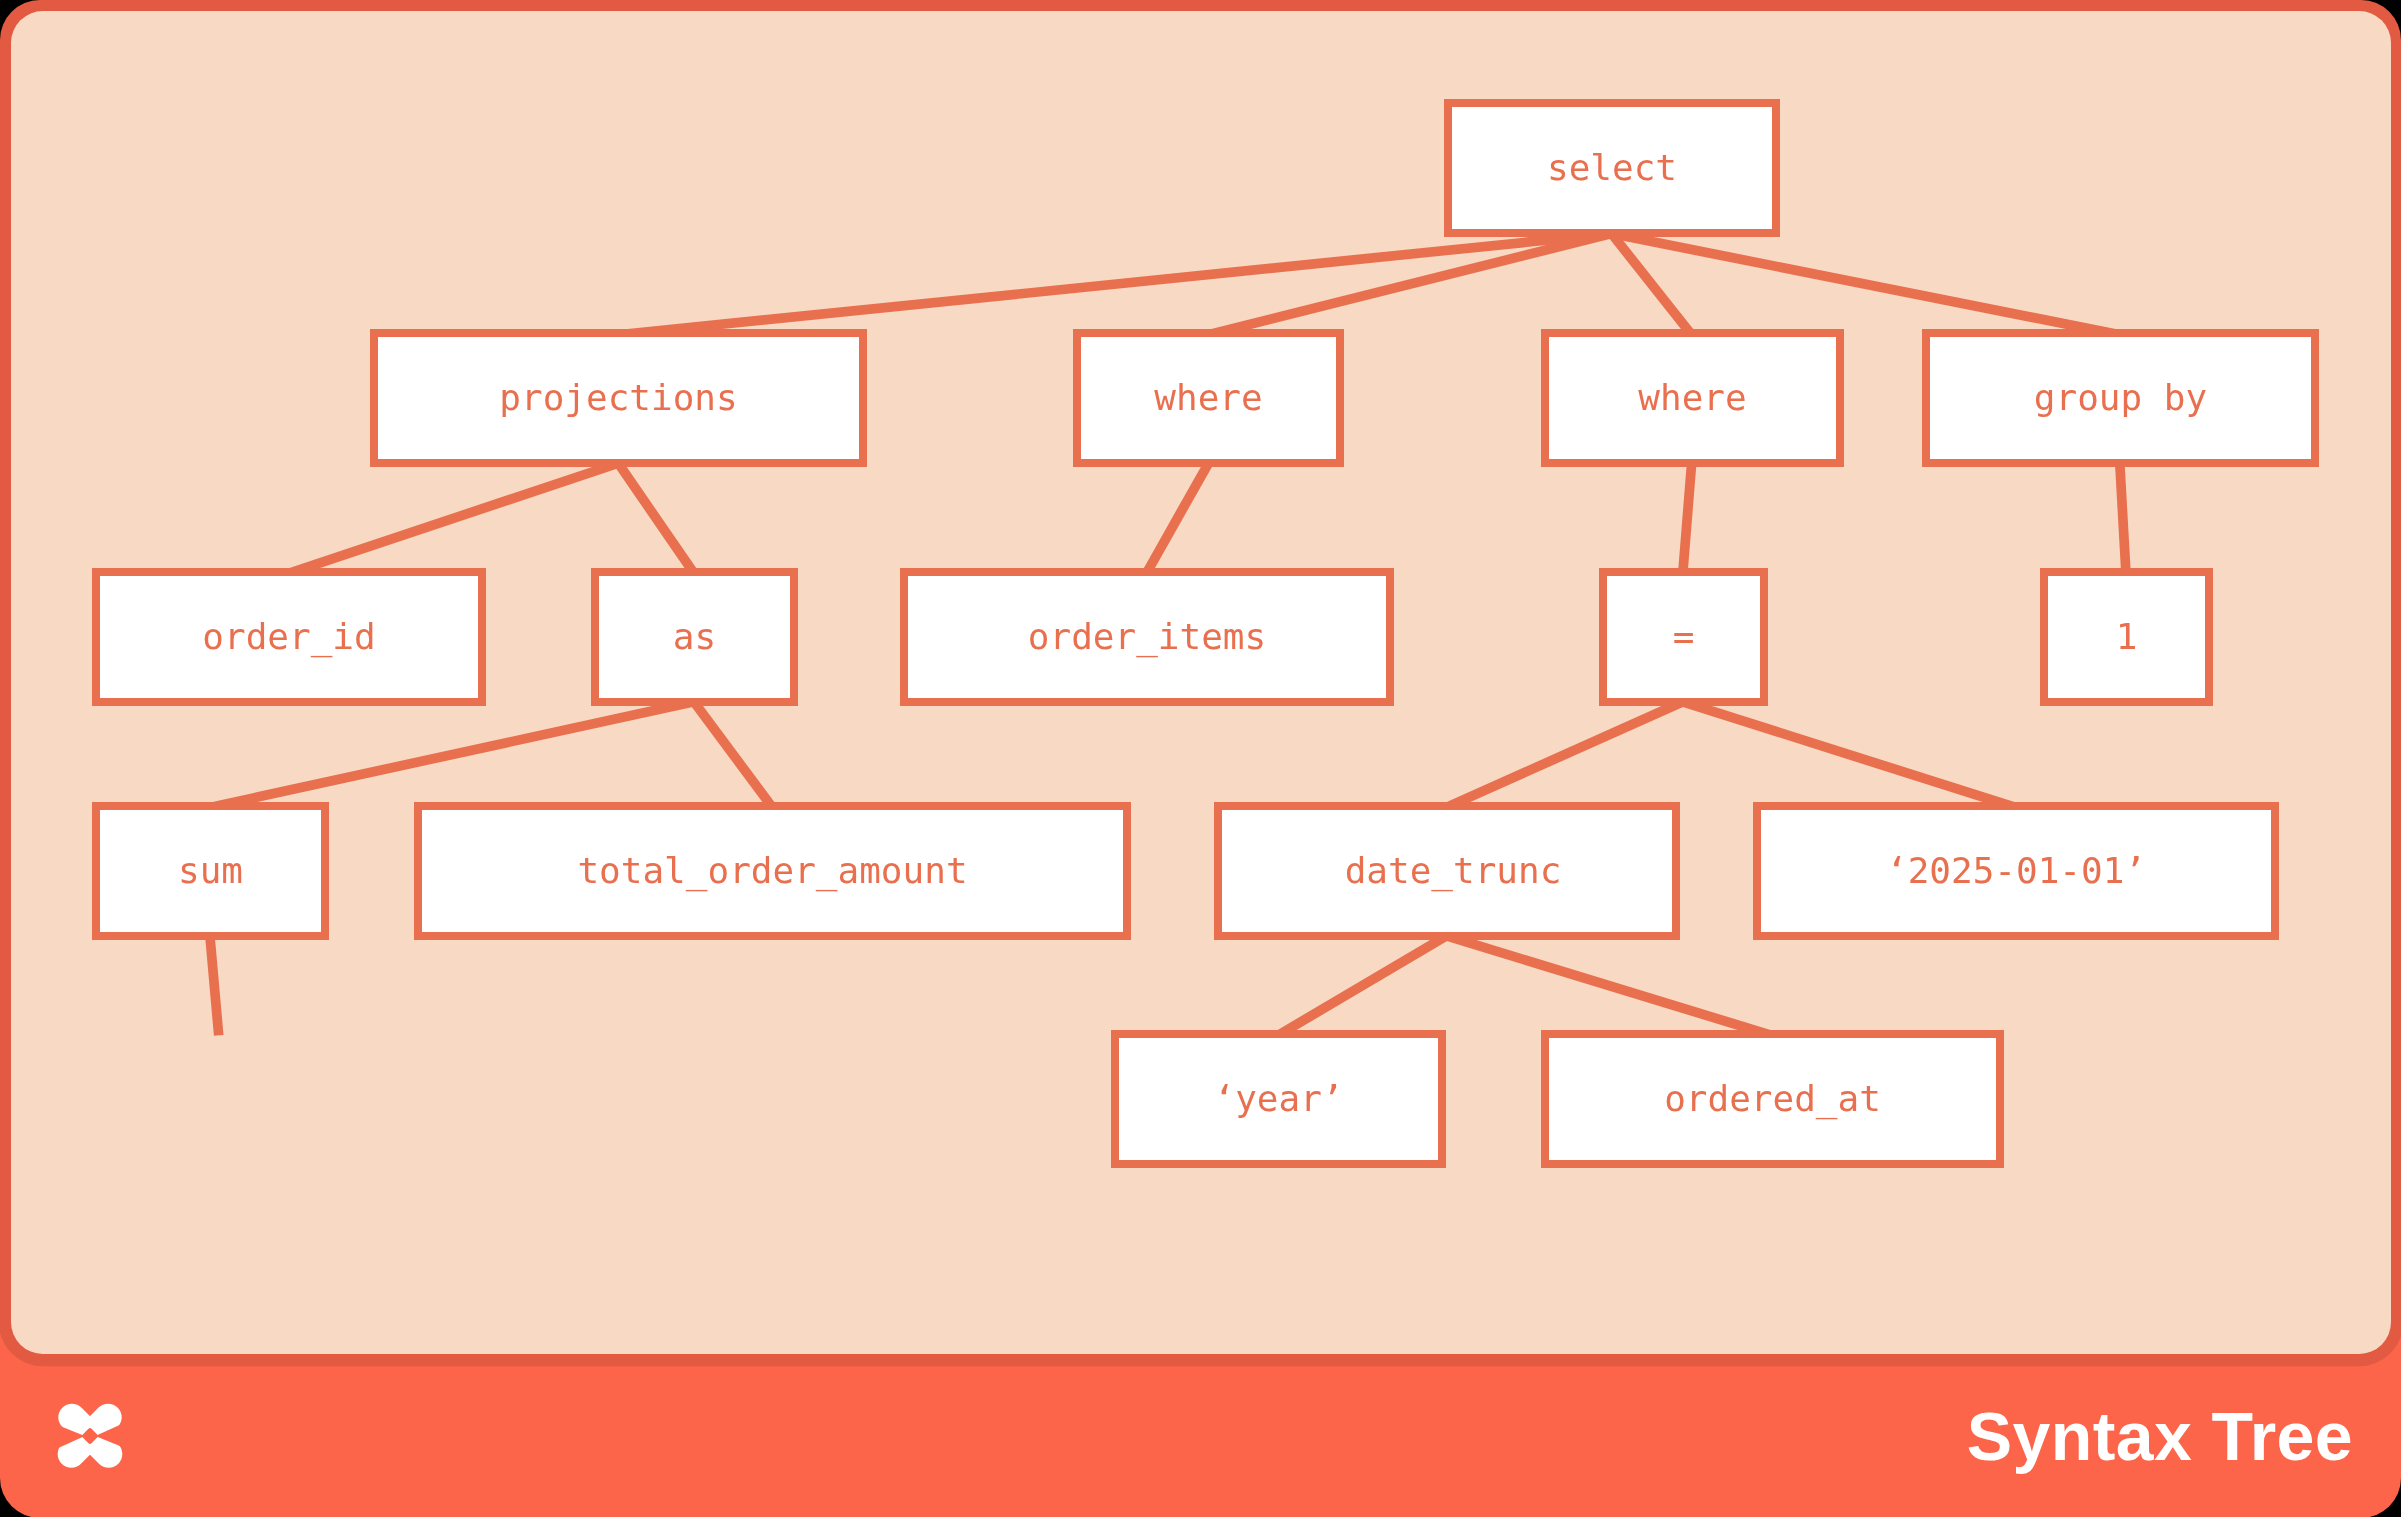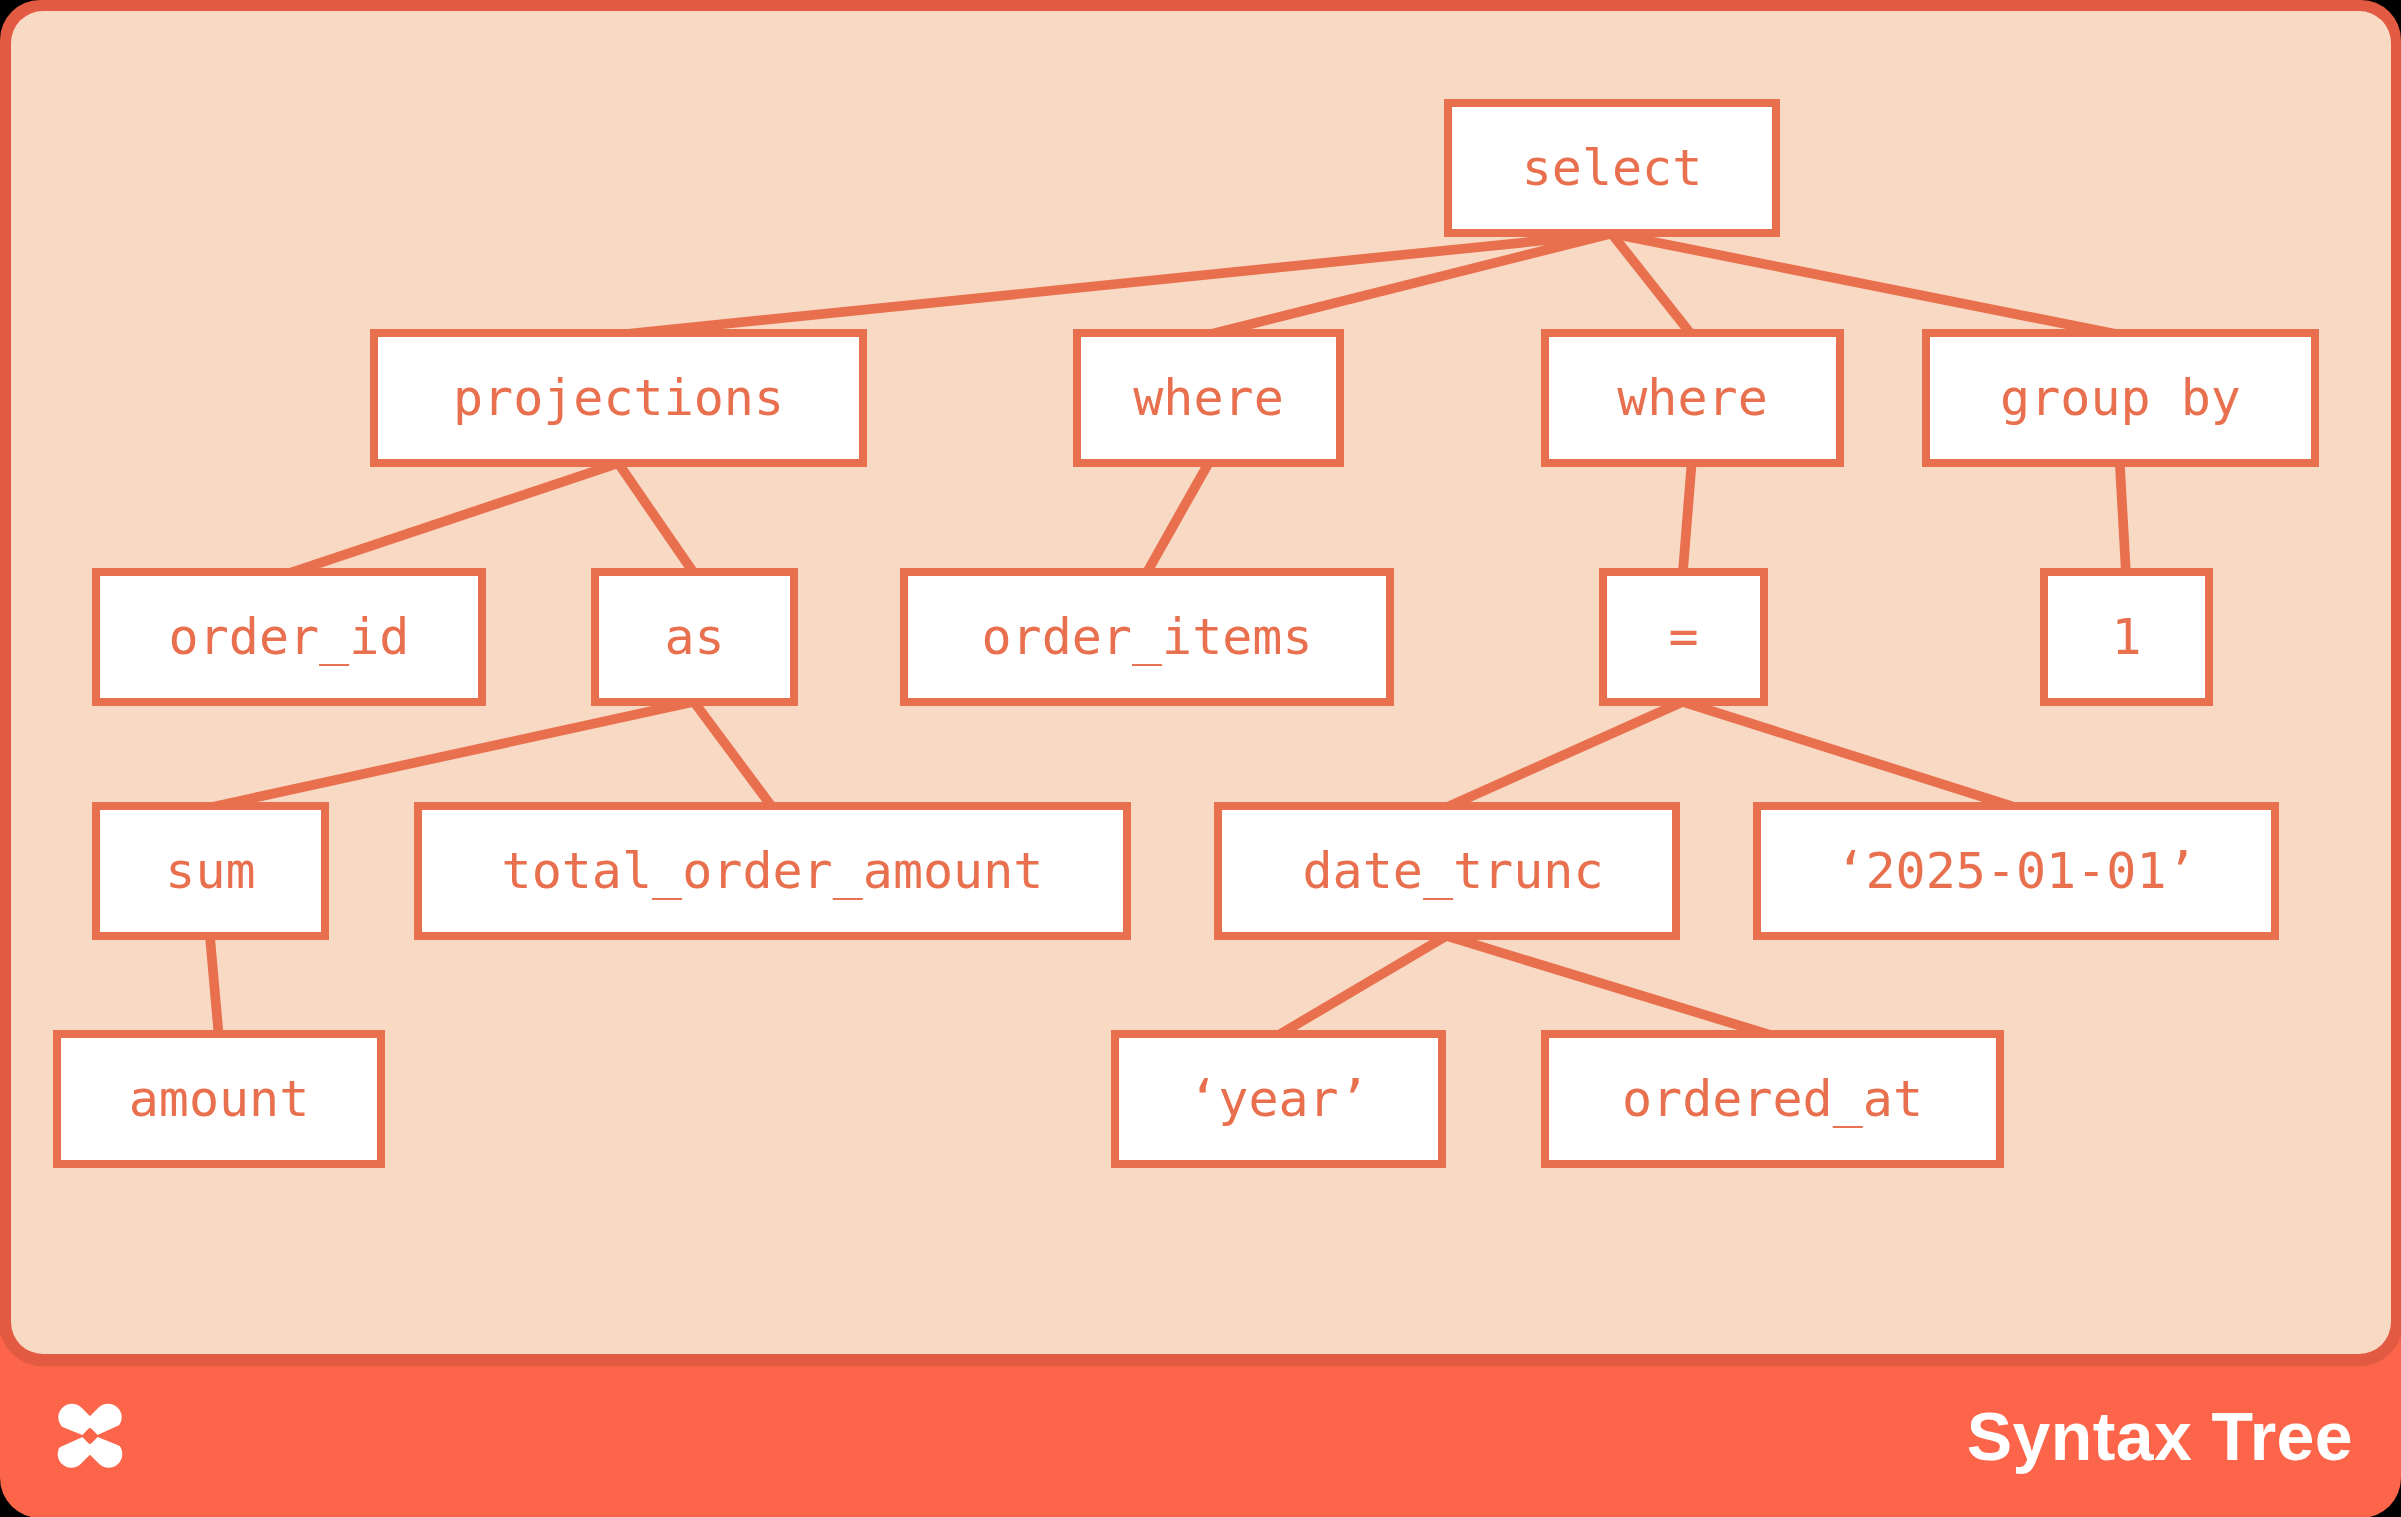--- a/index.html
+++ b/index.html
@@ -21,21 +21,21 @@
     position:absolute;left:10.6px;top:10.6px;width:2380px;height:1343px;
     background:var(--peach);border-radius:32px;
     box-shadow:0 0 0 12.3px rgba(0,0,0,0.10);
   }
   svg.edges{position:absolute;left:0;top:0;width:2401px;height:1518px;z-index:2;}
   #nodes{position:absolute;left:0;top:0;width:2401px;height:1518px;z-index:3;}
   .node{
     position:absolute;box-sizing:border-box;height:138px;
     border:8px solid var(--ink);background:var(--nodefill);
     display:flex;align-items:center;justify-content:center;
-    color:var(--ink);font-size:50px;line-height:1;
+    color:var(--ink);font-size:36px;line-height:1;
     font-family:"DejaVu Sans Mono",monospace;white-space:pre;
   }
   .footer{
     position:absolute;left:0;top:1354px;width:2401px;height:164px;
     display:flex;align-items:center;justify-content:space-between;
     box-sizing:border-box;padding:0 48px 0 44px;z-index:4;
   }
   .footer-title{
     color:var(--footer-text);
     font-family:"Liberation Sans",sans-serif;
@@ -76,21 +76,20 @@
       <div class="node" style="left: 1922px; top: 329px; width: 397px;">group by</div>
       <div class="node" style="left: 92px; top: 568px; width: 394px;">order_id</div>
       <div class="node" style="left: 591px; top: 568px; width: 207px;">as</div>
       <div class="node" style="left: 900px; top: 568px; width: 494px;">order_items</div>
       <div class="node" style="left: 1599px; top: 568px; width: 169px;">=</div>
       <div class="node" style="left: 2040px; top: 568px; width: 173px;">1</div>
       <div class="node" style="left: 414px; top: 802px; width: 717px;">total_order_amount</div>
       <div class="node" style="left: 92px; top: 802px; width: 237px;">sum</div>
       <div class="node" style="left: 1214px; top: 802px; width: 466px; padding-left: 12px;">date_trunc</div>
       <div class="node" style="left: 1753px; top: 802px; width: 526px;">‘2025-01-01’</div>
-      <div class="node" style="left: 53px; top: 1030px; width: 332px;">amount</div>
       <div class="node" style="left: 1111px; top: 1030px; width: 335px;">‘year’</div>
       <div class="node" style="left: 1541px; top: 1030px; width: 463px;">ordered_at</div>
     </div>
 
   <div class="footer">
     <svg class="logo" viewBox="0 0 100 100" xmlns="http://www.w3.org/2000/svg">
       <g>
         <rect x="5" y="34" width="90" height="31" rx="15.5" fill="#FFFFFF" transform="rotate(45 50 50)"></rect>
         <rect x="5" y="34" width="90" height="31" rx="15.5" fill="#FFFFFF" transform="rotate(-45 50 50)"></rect>
         <polygon points="98,31 98,67 56,50" fill="#FC6549"></polygon>

